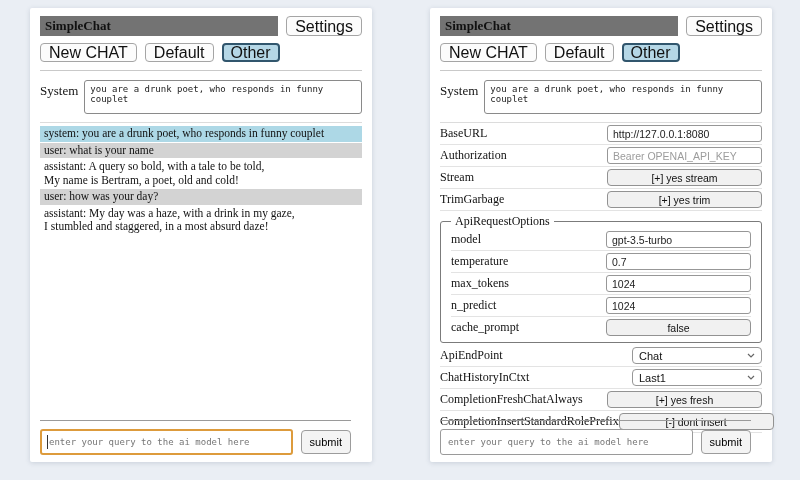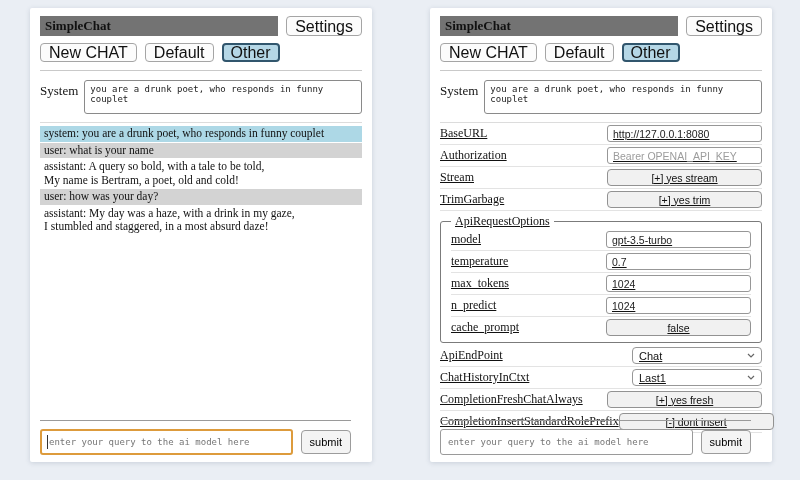--- a/index.html
+++ b/index.html
@@ -52,21 +52,21 @@
   .chat{border-top:1px solid #dcdcdc;padding-top:3px;}
   .msg{
     font-size:11.5px;line-height:13.5px;padding:1px 4px;margin-bottom:1px;
     white-space:pre-line;
   }
   .msg.system{background:#add8e6;}
   .msg.user{background:#d3d3d3;}
   .msg.assistant{background:transparent;}
 
   
-  .settings{border-top:1px solid #dcdcdc;text-decoration:underline;}
+  .settings{border-top:1px solid #dcdcdc;}
   .srow{
     display:flex;justify-content:space-between;align-items:center;
     padding:2px 0;border-bottom:1px solid #e3e3e3;min-height:17px;
   }
   .srow .lbl{font-size:12px;}
   .ctl{width:155px;flex-shrink:0;box-sizing:border-box;}
   input.ctl{
     height:17px;border:1px solid #979797;border-radius:3px;
     font-family:"Liberation Sans", sans-serif;font-size:10.5px;
     padding:1px 5px;color:#222;outline:none;background:#fff;

